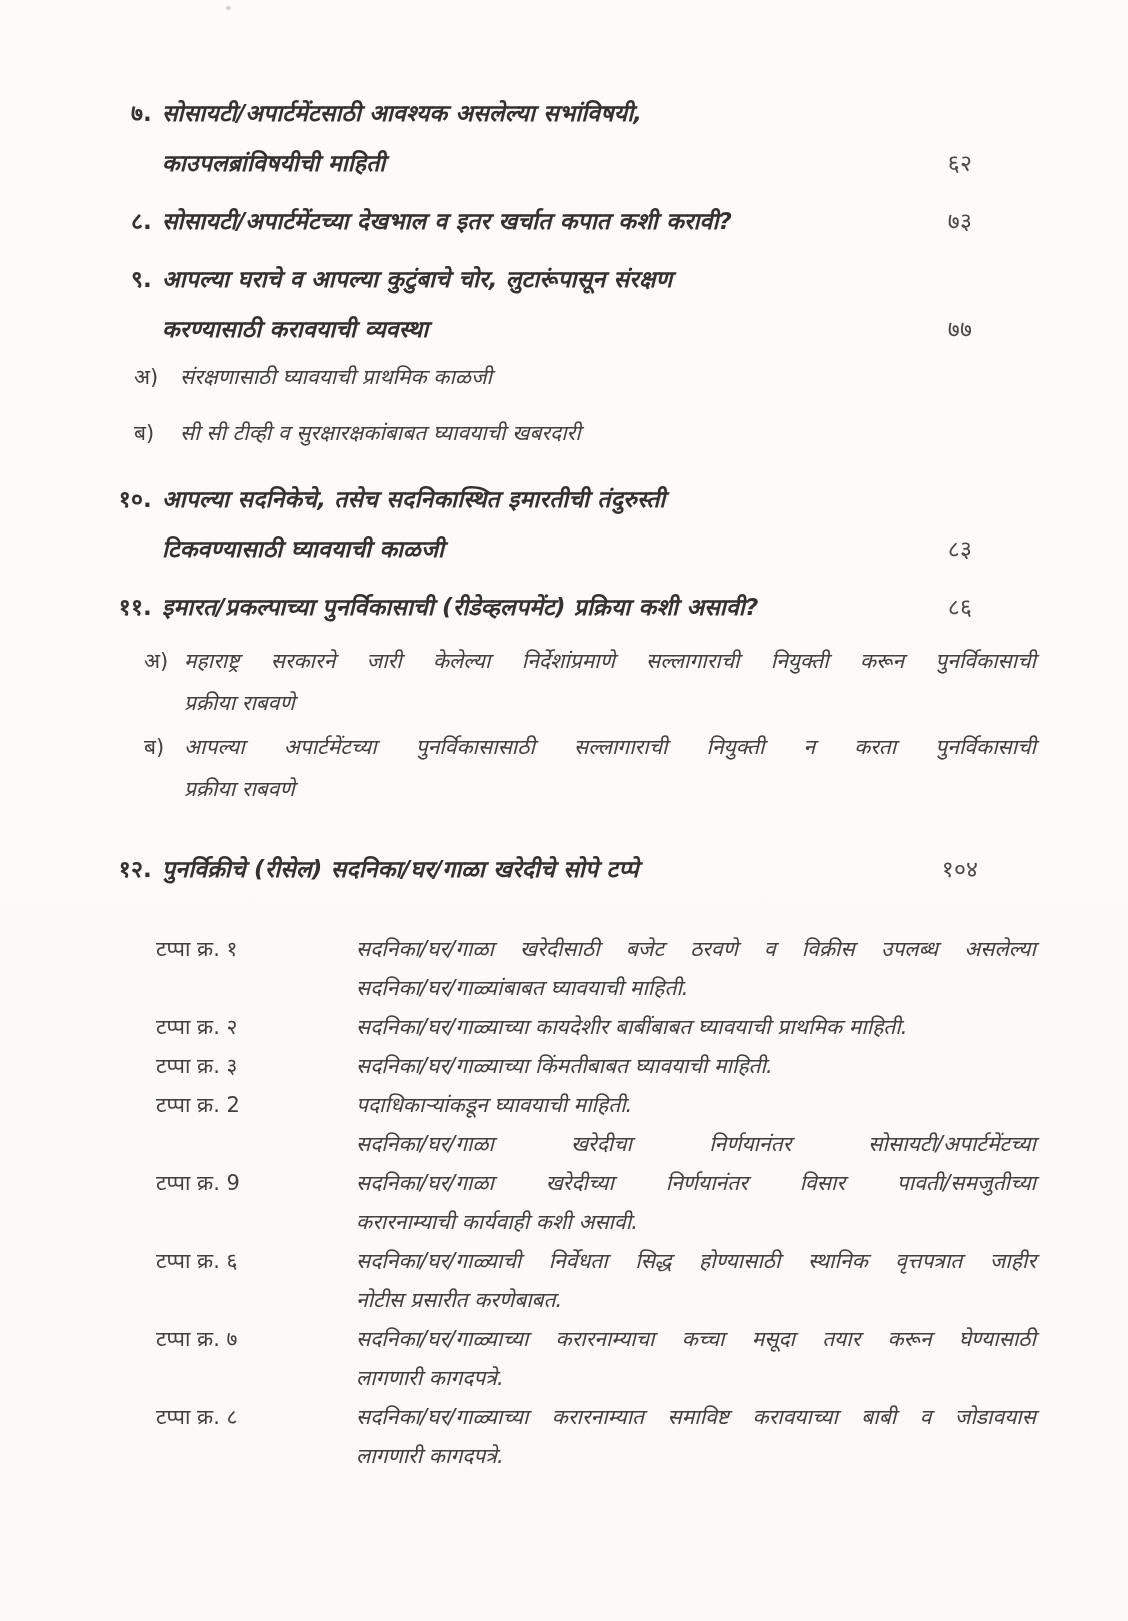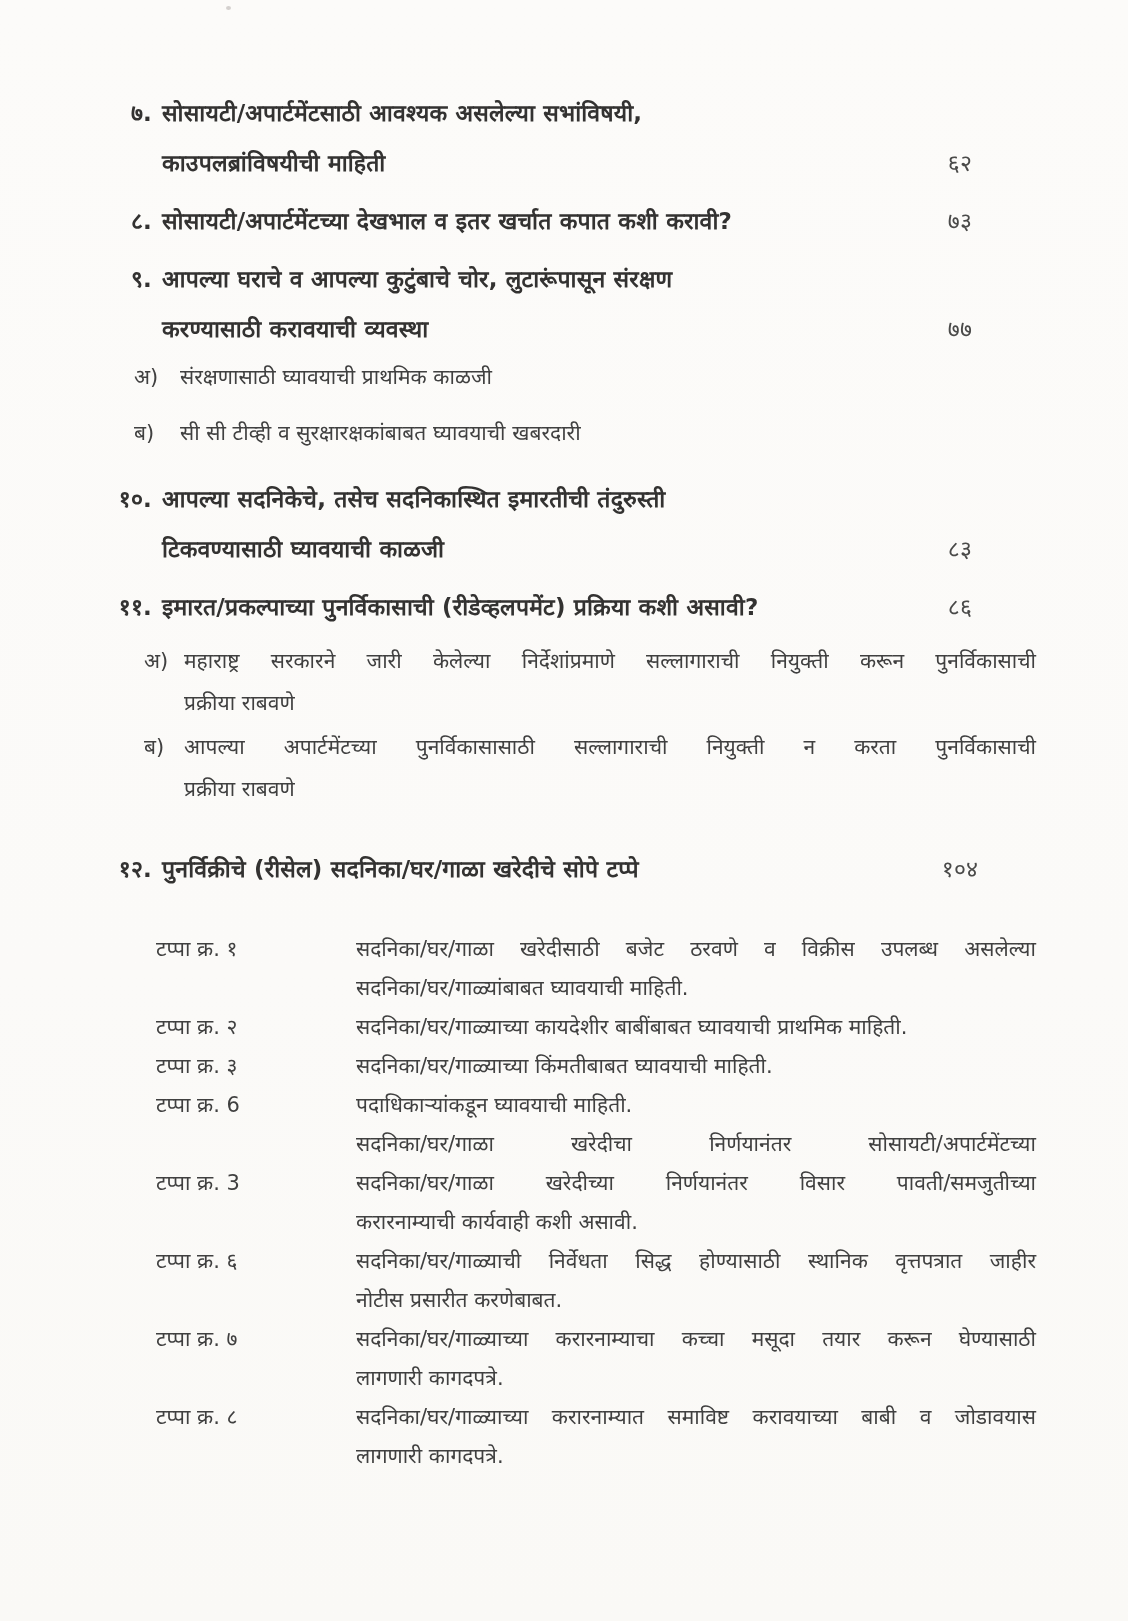--- a/index.html
+++ b/index.html
@@ -11,21 +11,21 @@
     margin: 0 auto;
     background: linear-gradient(180deg, #fcfbf9 0%, #fbfaf8 60%, #faf9f6 100%);
     color: #3b3b3b;
     font-family: "DejaVu Sans", sans-serif;
     overflow: hidden;
   }
   .toc { padding: 88px 92px 0 98px; }
 
   .entry { display: flex; }
   .entry .body { flex: 1; min-width: 0; }
-  .entry .line { min-height: 1em; }
+  .entry .line { min-height: 1em; font-style: italic; }
 
   
   .entry.main {
     font-weight: bold;
     font-size: 23px;
     line-height: 50px;
     color: #333231;
     padding-right: 46px;
     margin-bottom: 8px;
     letter-spacing: 0.2px;
@@ -214,29 +214,29 @@
     </div>
 
     <div class="entry step">
       <div class="steplabel">टप्पा क्र. ३</div>
       <div class="body">
         <div class="line">सदनिका/घर/गाळ्याच्या किंमतीबाबत घ्यावयाची माहिती.</div>
       </div>
     </div>
 
     <div class="entry step">
-      <div class="steplabel">टप्पा क्र. 6</div>
+      <div class="steplabel">टप्पा क्र. 2</div>
       <div class="body">
         <div class="line">पदाधिकाऱ्यांकडून घ्यावयाची माहिती.</div>
         <div class="line j">सदनिका/घर/गाळा खरेदीचा निर्णयानंतर सोसायटी/अपार्टमेंटच्या</div>
       </div>
     </div>
 
     <div class="entry step">
-      <div class="steplabel">टप्पा क्र. 3</div>
+      <div class="steplabel">टप्पा क्र. 9</div>
       <div class="body">
         <div class="line j">सदनिका/घर/गाळा खरेदीच्या निर्णयानंतर विसार पावती/समजुतीच्या</div>
         <div class="line">करारनाम्याची कार्यवाही कशी असावी.</div>
       </div>
     </div>
 
     <div class="entry step">
       <div class="steplabel">टप्पा क्र. ६</div>
       <div class="body">
         <div class="line j">सदनिका/घर/गाळ्याची निर्वेधता सिद्ध होण्यासाठी स्थानिक वृत्तपत्रात जाहीर</div>

